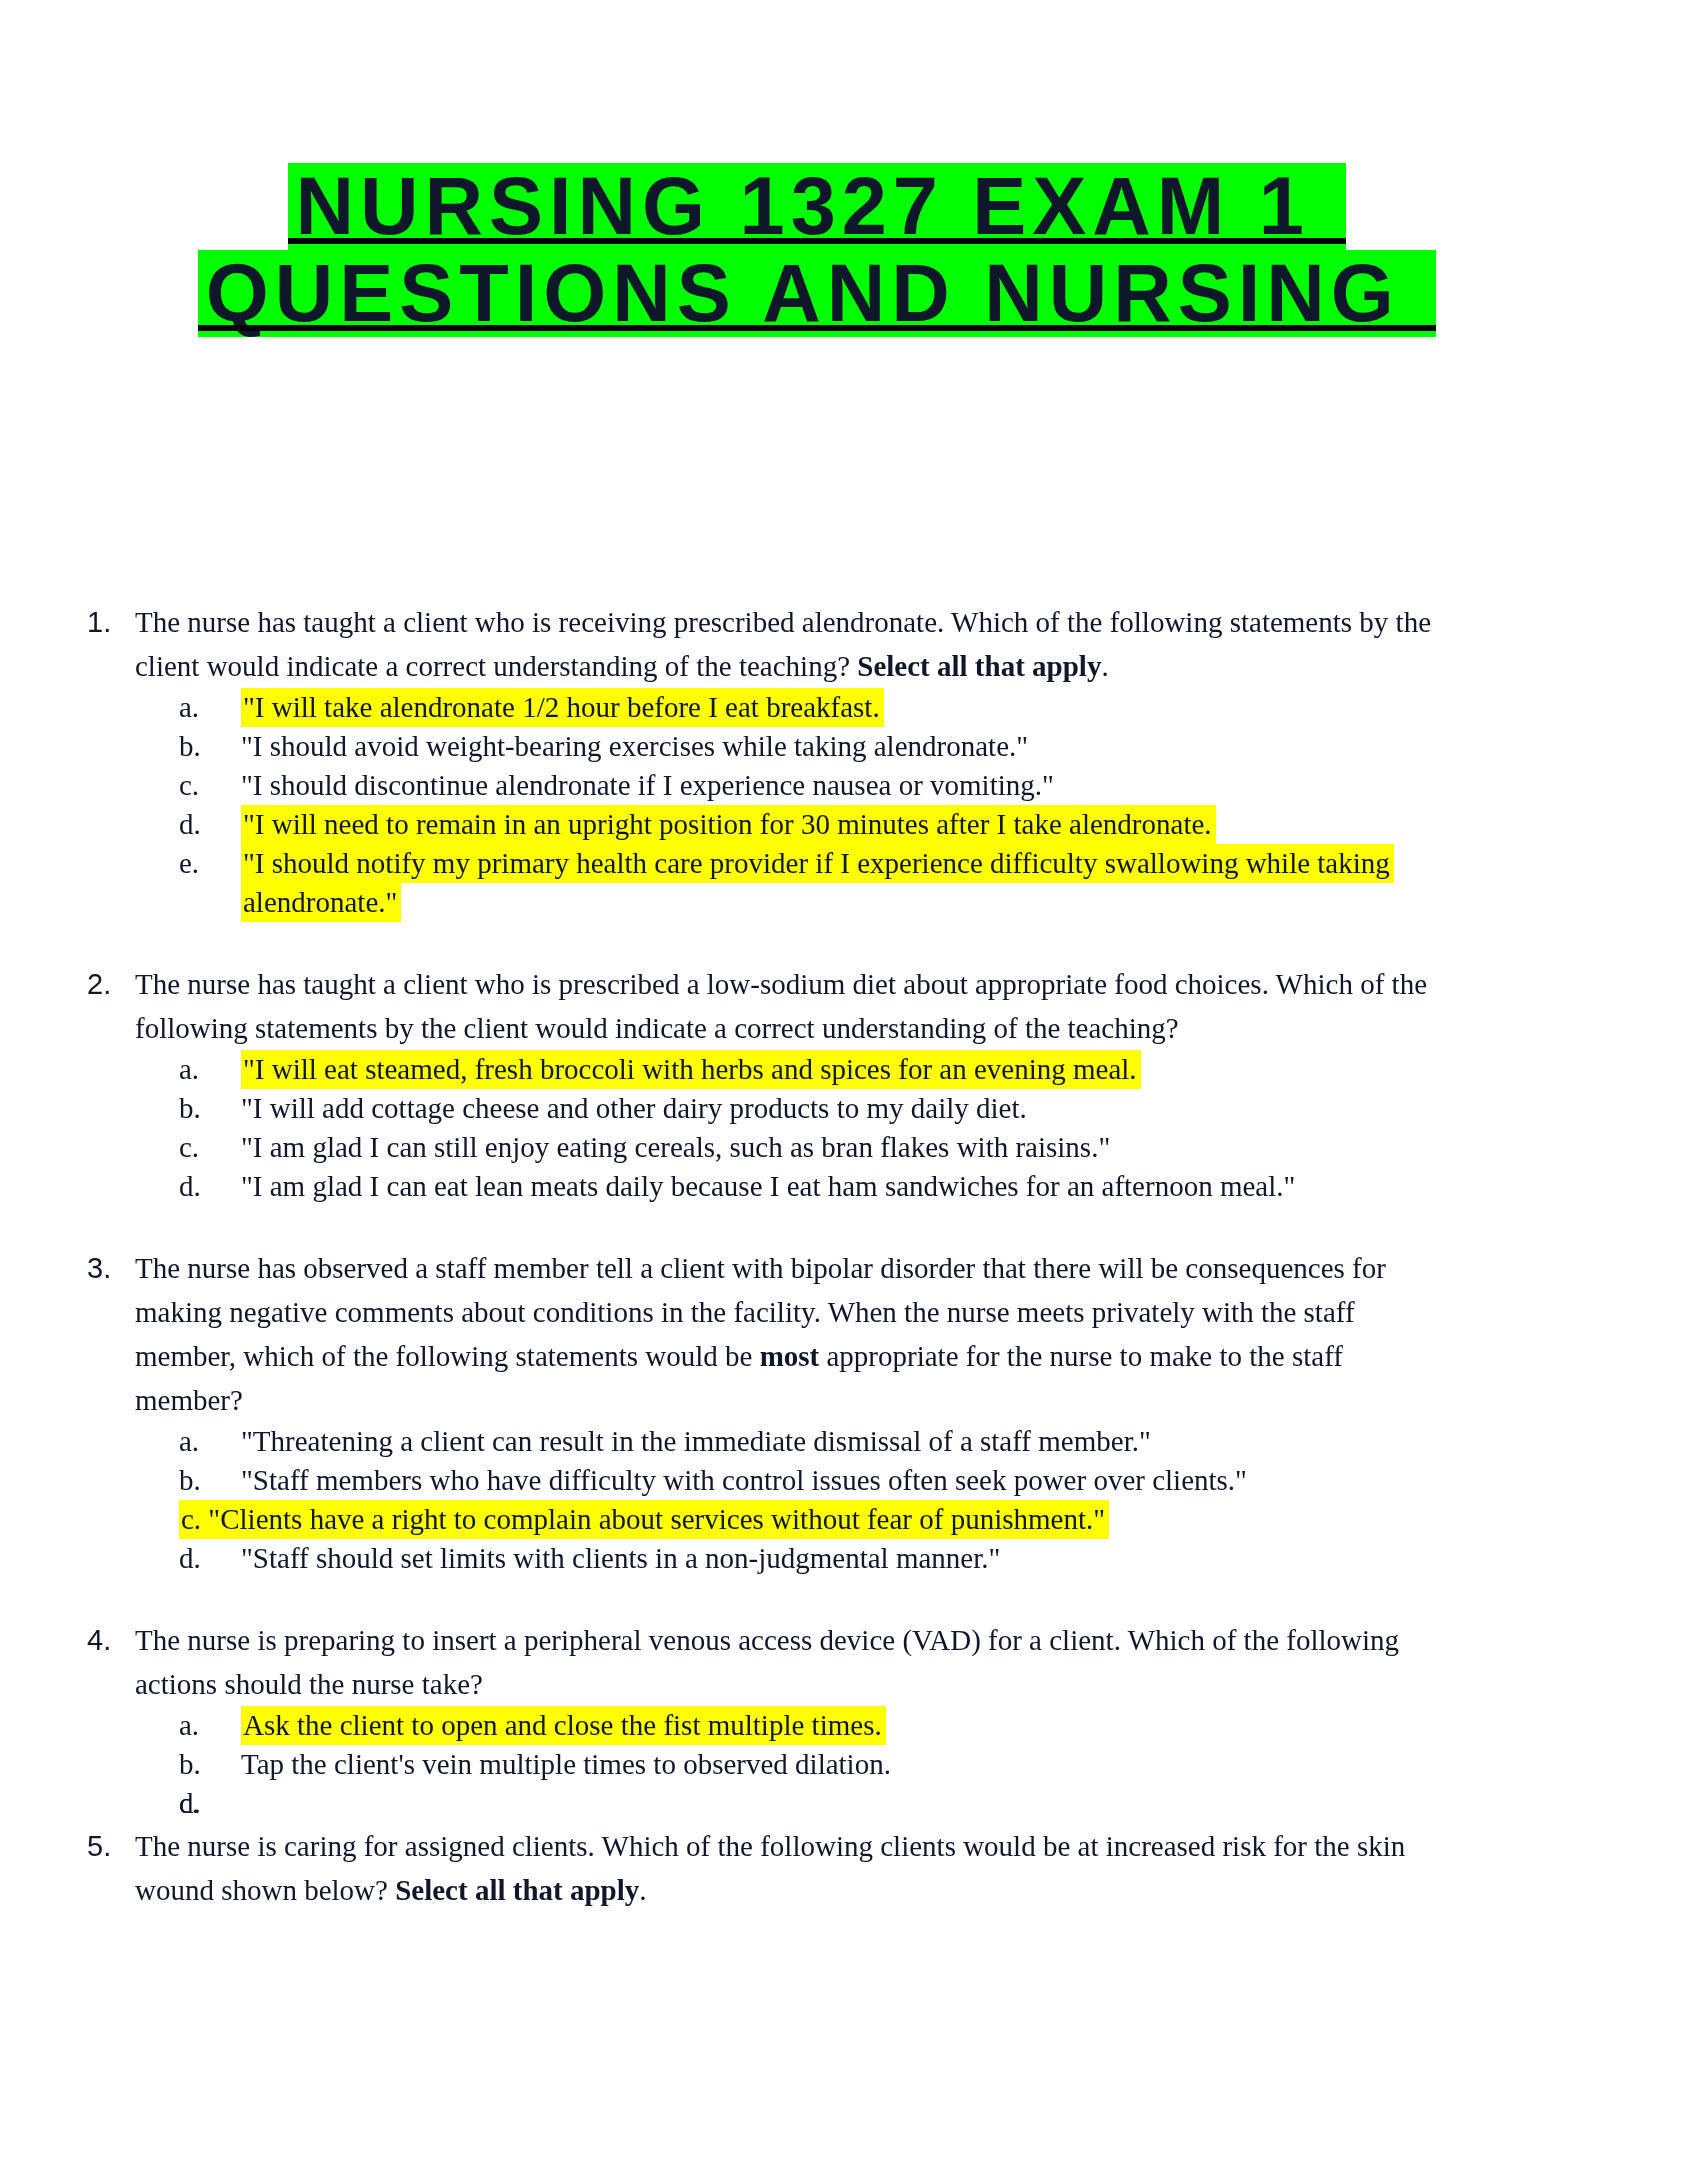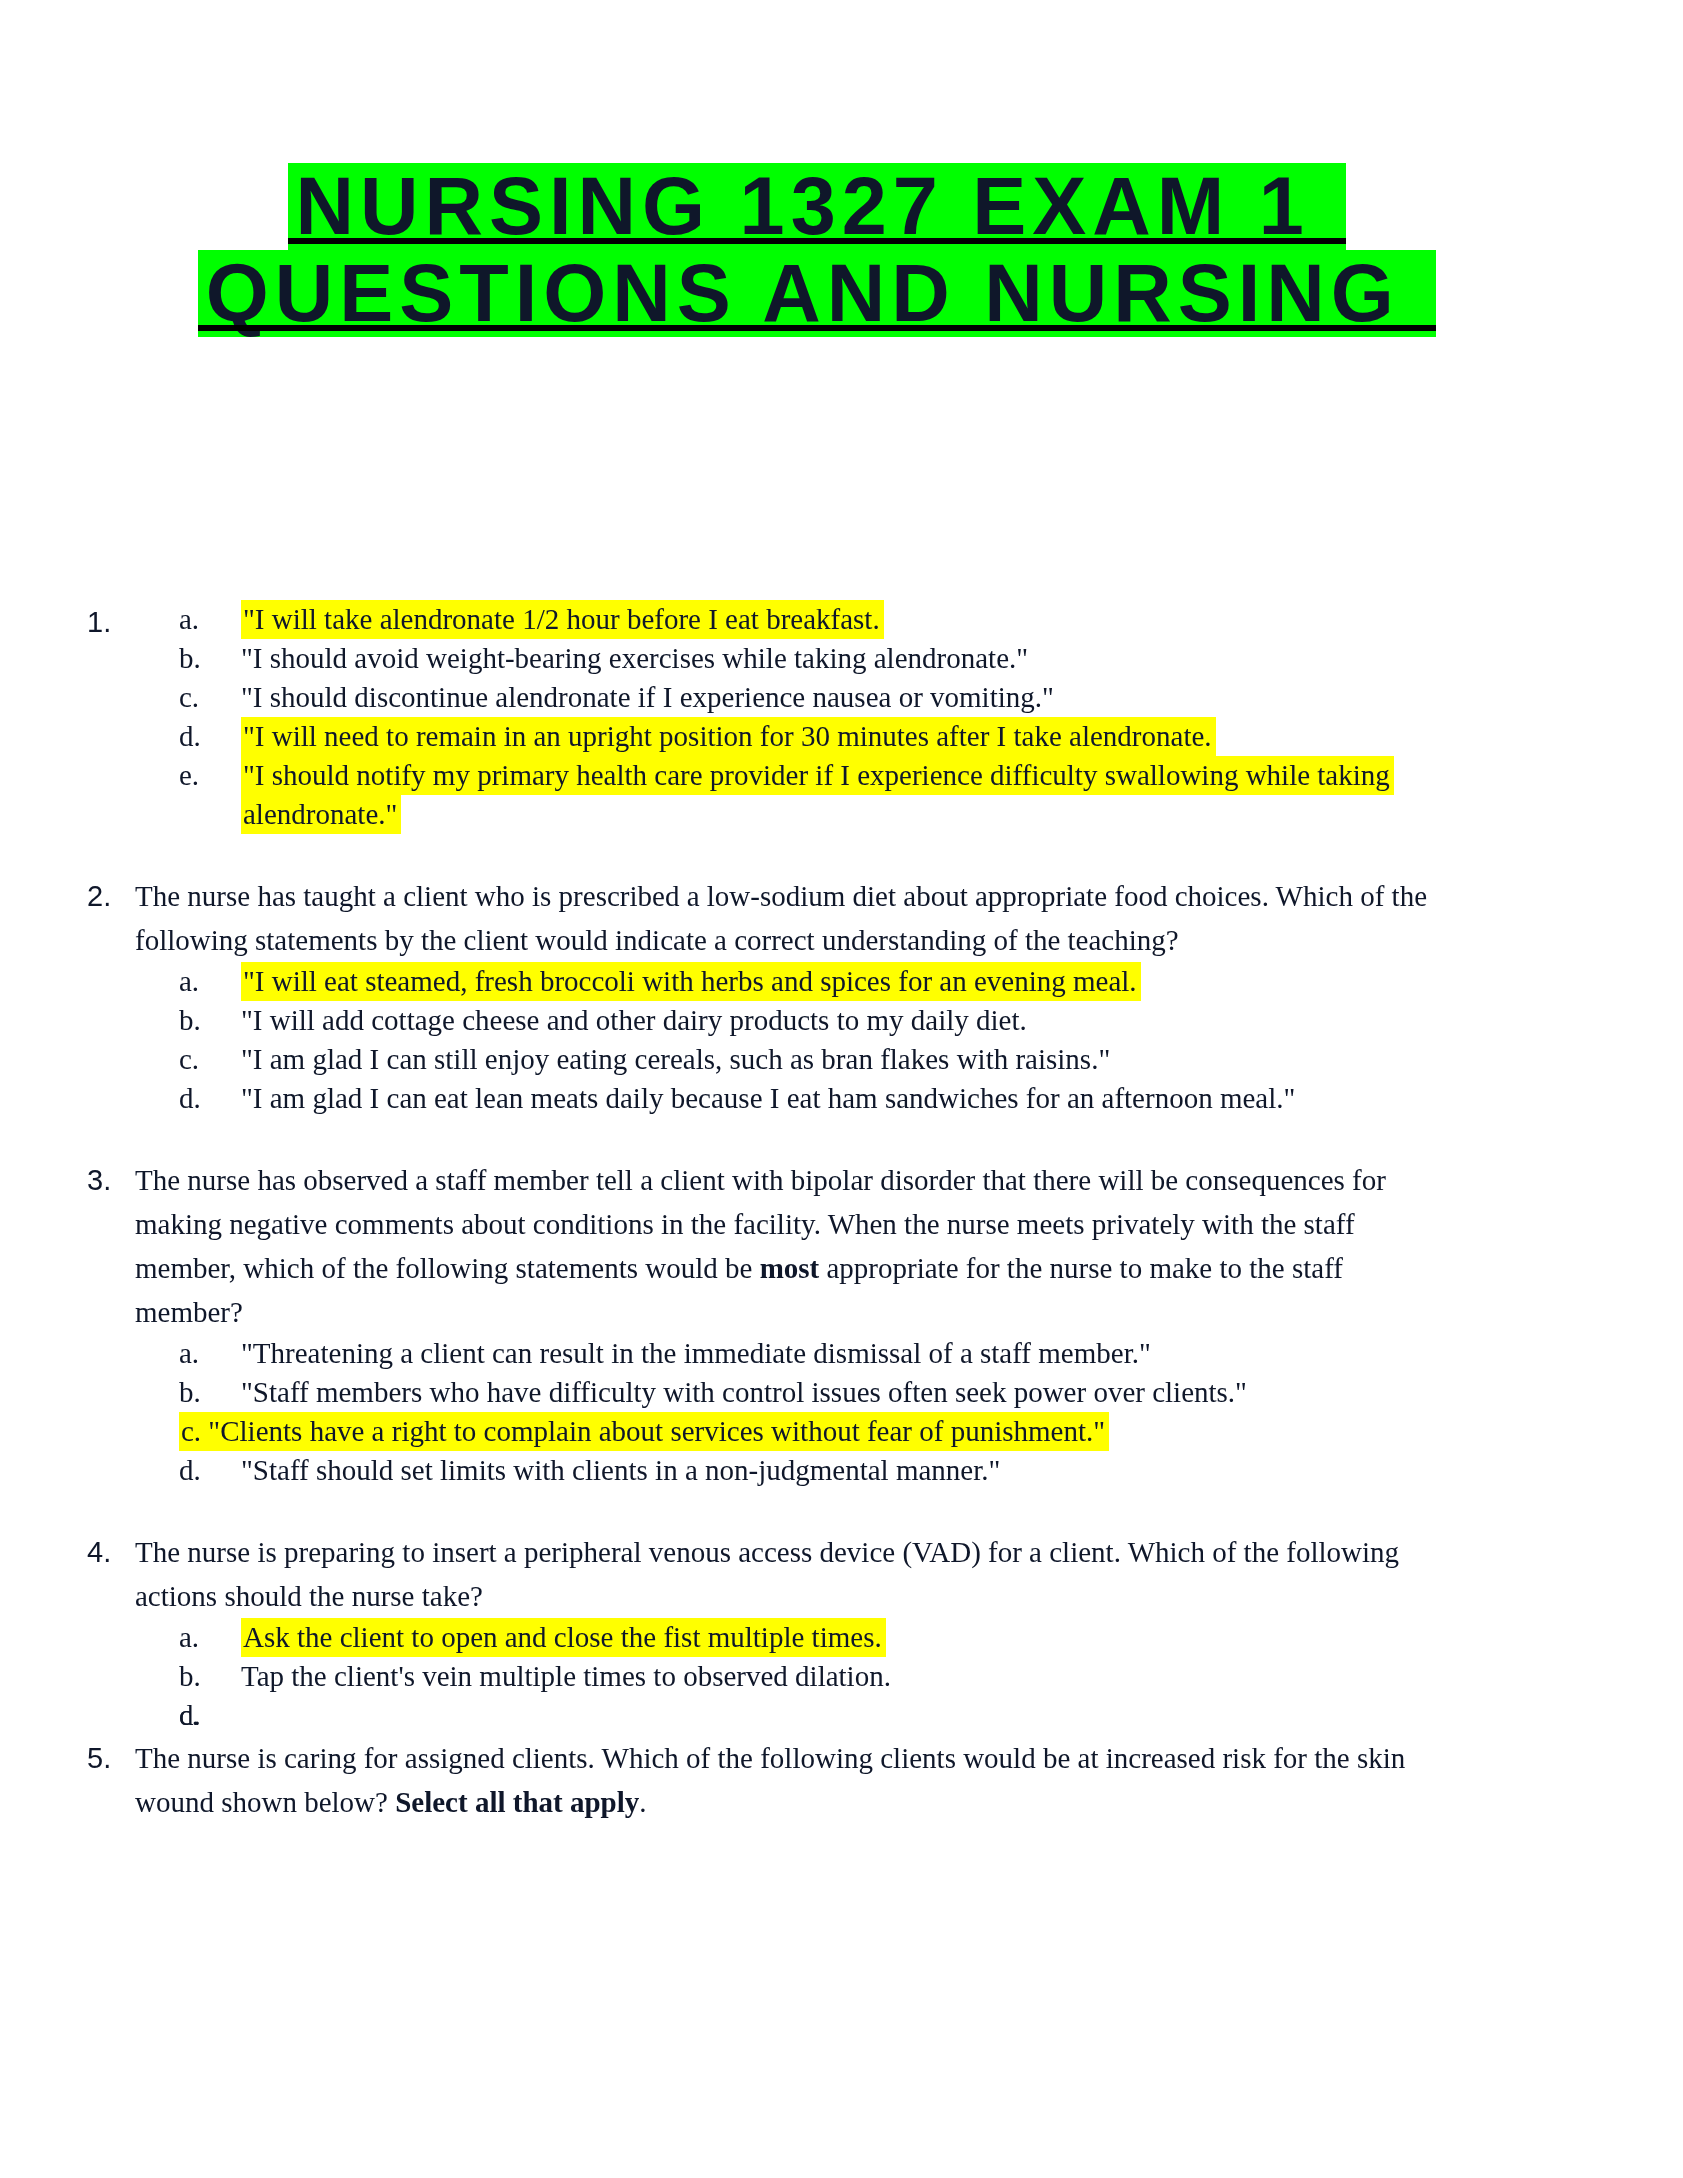--- a/index.html
+++ b/index.html
@@ -99,20 +99,22 @@
 
   <div class="title-block">
     <span class="title-line"><span>NURSING 1327 EXAM 1 </span></span>
     <span class="title-line"><span>QUESTIONS AND NURSING </span></span>
   </div>
 
   <div class="content">
 
     <div class="question">
       <span class="q-num">1.</span>
+      <div class="q-text"><span>The nurse has taught a client who is receiving prescribed alendronate. Which of the following statements by the
+client would indicate a correct understanding of the teaching? </span><span class="b">Select all that apply</span><span>.</span></div>
       <ol class="options">
         <li class="option">
           <span class="opt-label">a.</span>
           <span class="opt-text hl">"I will take alendronate 1/2 hour before I eat breakfast.</span>
         </li>
         <li class="option">
           <span class="opt-label">b.</span>
           <span class="opt-text">"I should avoid weight-bearing exercises while taking alendronate."</span>
         </li>
         <li class="option">

